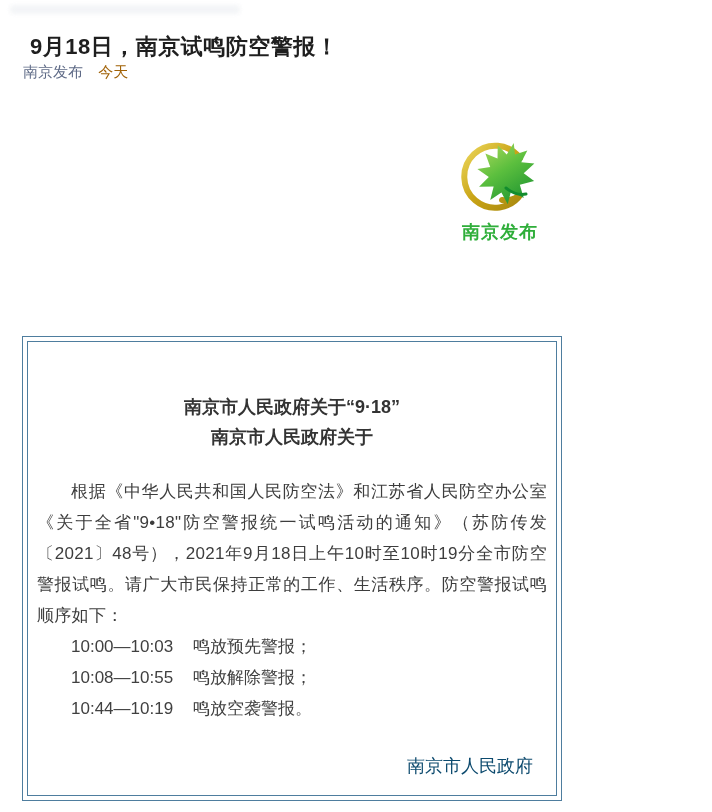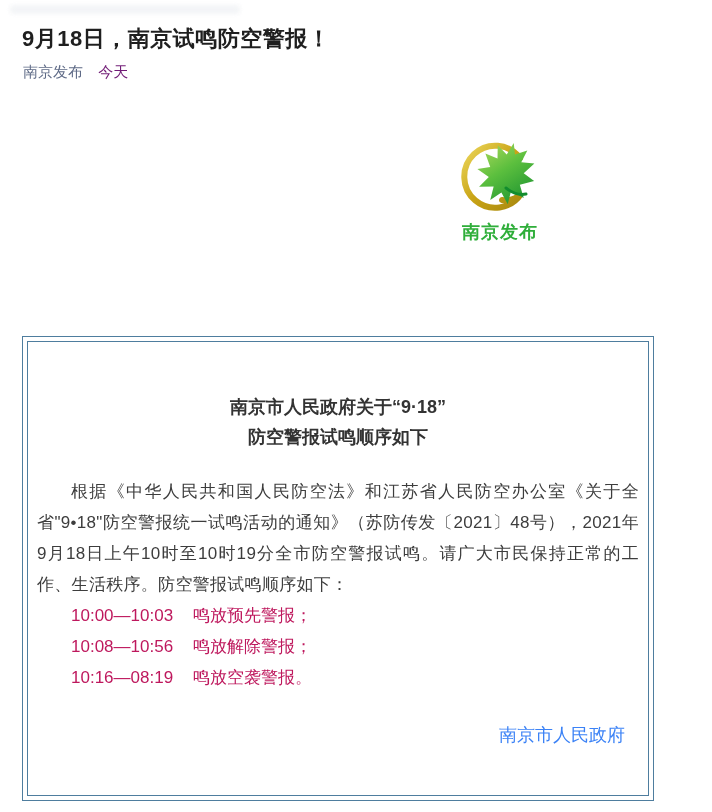--- a/index.html
+++ b/index.html
@@ -12,57 +12,57 @@
   }
   .page { position: relative; width: 712px; height: 812px; background: #fff; }
 
   .artifact {
     position: absolute; left: 10px; top: 5px; width: 230px; height: 9px;
     background: #f0f2f5; border-radius: 4px; filter: blur(2px); opacity: .8;
   }
 
   .article-title {
     position: absolute; left: 22px; top: 24px; width: 660px;
-    margin: 0; font-size: 22px; font-weight: bold; color: #1f1f1f;
+    margin: 8px; font-size: 22px; font-weight: bold; color: #1f1f1f;
     letter-spacing: 0.5px; line-height: 30px;
   }
   .byline { position: absolute; left: 23px; top: 63px; font-size: 15px; }
   .byline .source { color: #5f6b87; cursor: pointer; }
-  .byline .when { color: #701a75; margin-left: 11px; }
+  .byline .when { color: #a16207; margin-left: 11px; }
 
   .logo { position: absolute; left: 452px; top: 136px; width: 96px; text-align: center; }
   .logo svg { display: block; margin: 0 auto; }
   .logo-text {
     margin-top: 2px; font-size: 18px; font-weight: bold;
     color: #2fae3a; letter-spacing: 1px; white-space: nowrap;
   }
 
   .notice-box {
-    position: absolute; left: 22px; top: 336px; width: 632px; height: 465px;
+    position: absolute; left: 22px; top: 336px; width: 540px; height: 465px;
     border: 1px solid #4e7d9e; padding: 4px; background: #fff;
   }
   .notice-inner {
     width: 100%; height: 100%;
     border: 1px solid #4e7d9e;
     padding: 50px 9px 0 9px;
     overflow: hidden;
   }
   .notice-title {
     text-align: center; font-size: 18px; font-weight: bold;
     color: #333333; line-height: 30px;
   }
   .notice-body {
     margin-top: 24px; font-size: 17px; color: #3d3d3d;
     line-height: 31px; text-align: justify; text-indent: 2em;
     letter-spacing: 0.3px;
   }
-  .schedule-row { font-size: 17px; color: #be185d; line-height: 31px; text-indent: 2em; }
+  .schedule-row { font-size: 17px; color: #404040; line-height: 31px; text-indent: 2em; }
   .schedule-row .action { margin-left: 20px; }
   .signature { margin-top: 24px; text-align: right; padding-right: 14px; }
-  .signature div { font-size: 18px; color: #3b82f6; line-height: 36px; }
+  .signature div { font-size: 18px; color: #0c4a6e; line-height: 36px; }
 </style>
 </head>
 <body>
 
 <div class="page">
 
   <div class="artifact"></div>
 
   <h1 class="article-title">9月18日，南京试鸣防空警报！</h1>
 
@@ -91,32 +91,32 @@
         <path d="M52,52 q10,8 20,6" fill="none" stroke="#128c2e" stroke-width="3" stroke-linecap="round"></path>
       </svg>
     </span>
     <div class="logo-text">南京发布</div>
   </div>
 
   <div class="notice-box">
     <div class="notice-inner">
 
       <div class="notice-title">南京市人民政府关于“9·18”</div>
-      <div class="notice-title">防空警报试鸣顺序如下</div>
+      <div class="notice-title">南京市人民政府关于</div>
 
       <div class="notice-body">根据《中华人民共和国人民防空法》和江苏省人民防空办公室《关于全省"9•18"防空警报统一试鸣活动的通知》（苏防传发〔2021〕48号），2021年9月18日上午10时至10时19分全市防空警报试鸣。请广大市民保持正常的工作、生活秩序。防空警报试鸣顺序如下：</div>
 
       <div class="schedule-row">
         <span>10:00—10:03</span><span class="action">鸣放预先警报；</span>
       </div>
       <div class="schedule-row">
-        <span>10:08—10:56</span><span class="action">鸣放解除警报；</span>
+        <span>10:08—10:55</span><span class="action">鸣放解除警报；</span>
       </div>
       <div class="schedule-row">
-        <span>10:16—08:19</span><span class="action">鸣放空袭警报。</span>
+        <span>10:44—10:19</span><span class="action">鸣放空袭警报。</span>
       </div>
 
       <div class="signature">
         <div>南京市人民政府</div>
       </div>
 
     </div>
   </div>
 
 </div>

